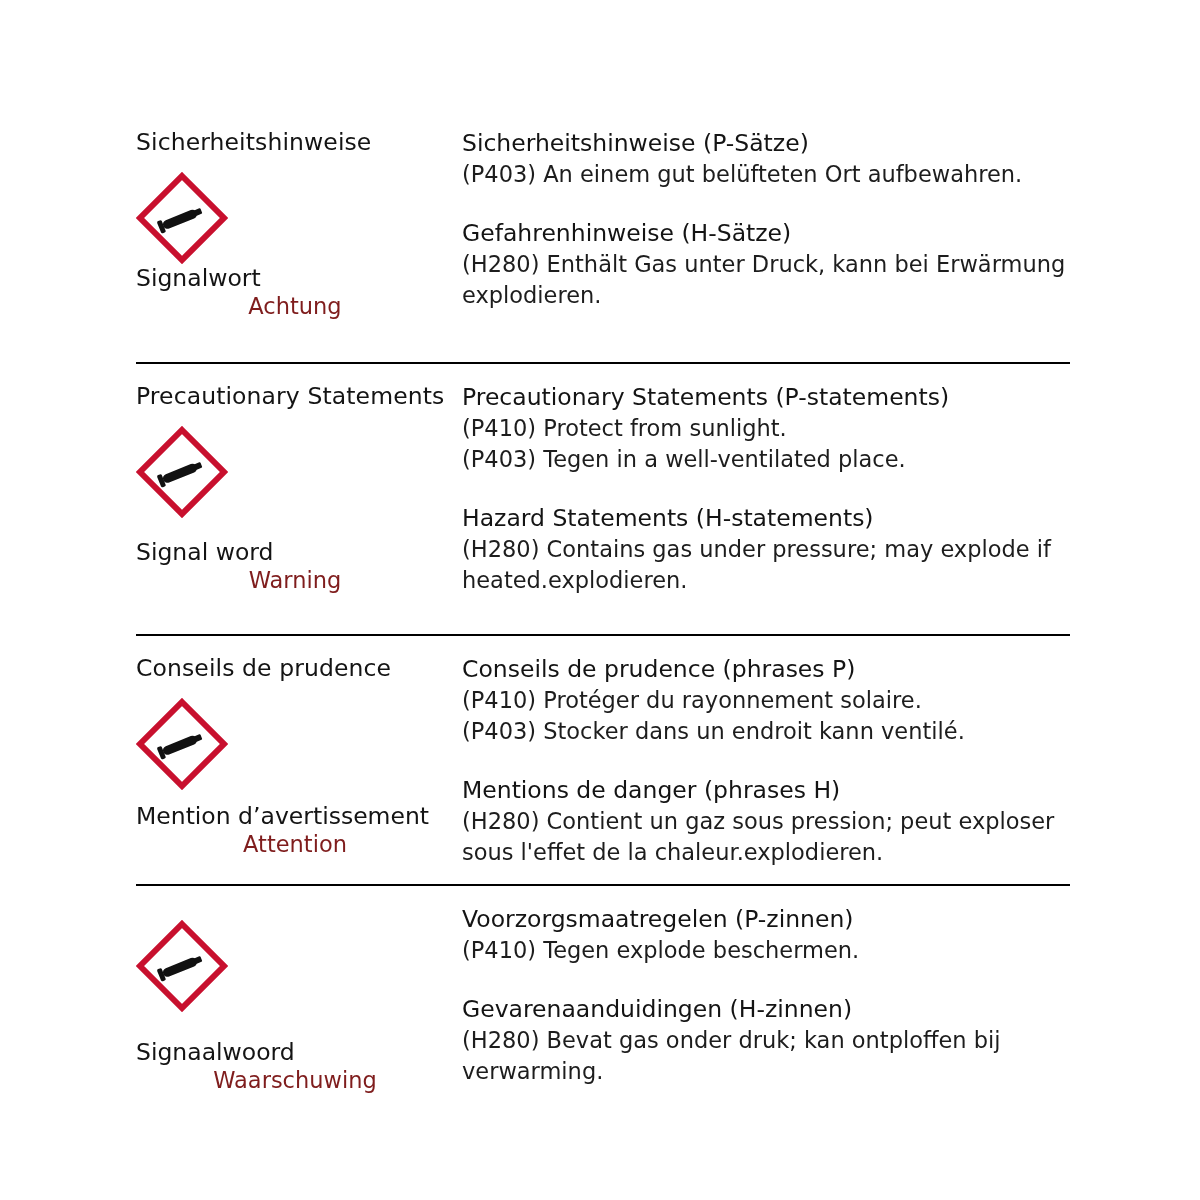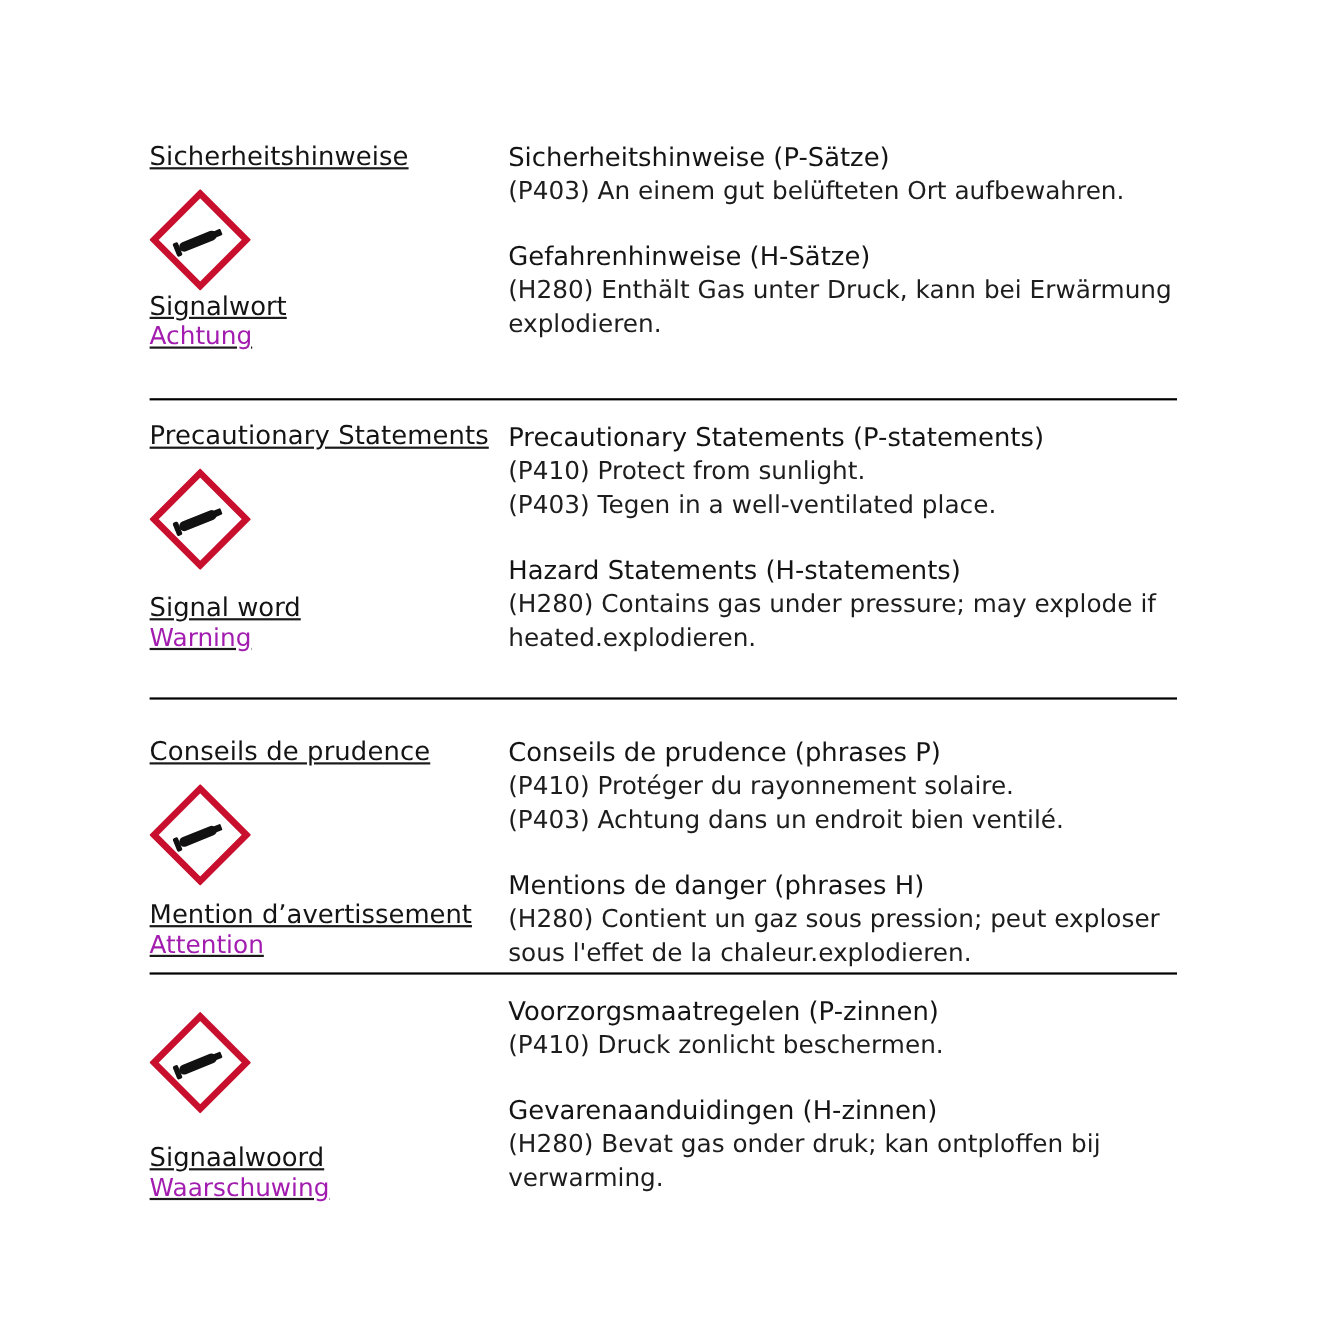--- a/index.html
+++ b/index.html
@@ -25,30 +25,29 @@
     display: flex;
     flex-direction: row;
     align-items: flex-start;
     box-sizing: border-box;
   }
   .block + .block {
     border-top: 2px solid #000000;
   }
   .block-de { height: 244px; padding-top: 10px; }
   .block-en { height: 272px; padding-top: 18px; }
-  .block-fr { height: 250px; padding-top: 33px; }
+  .block-fr { height: 250px; padding-top: 18px; }
   .block-nl { height: 248px; padding-top: 18px; }
 
   .col-left {
     width: 326px;
     flex: 0 0 326px;
     position: relative;
     box-sizing: border-box;
     padding-right: 8px;
-    text-decoration: underline;
   }
   .col-right {
     flex: 1 1 auto;
     box-sizing: border-box;
     padding-left: 0px;
   }
 
   .heading-left {
     font-size: 23.5px;
     line-height: 28px;
@@ -58,22 +57,23 @@
   }
   .signal-label {
     font-size: 23.5px;
     line-height: 28px;
     color: #141414;
     white-space: nowrap;
   }
   .signal-value {
     font-size: 22.5px;
     line-height: 28px;
-    color: #a21caf;
+    color: #7f1d1d;
     white-space: nowrap;
+    text-align: center;
   }
 
   .pictogram {
     margin-top: 16px;
     width: 92px;
     height: 92px;
   }
   .sig-wrap-de { }
   .sig-wrap-en { margin-top: 20px; }
   .sig-wrap-fr { margin-top: 12px; }
@@ -169,21 +169,21 @@
         </svg>
       </div>
       <div class="sig-wrap-fr">
         <div class="signal-label">Mention d’avertissement</div>
         <div class="signal-value">Attention</div>
       </div>
     </div>
     <div class="col-right">
       <div class="r-title">Conseils de prudence (phrases P)</div>
       <div class="r-line">(P410) Protéger du rayonnement solaire.</div>
-      <div class="r-line">(P403) Achtung dans un endroit bien ventilé.</div>
+      <div class="r-line">(P403) Stocker dans un endroit kann ventilé.</div>
       <div class="r-group2">
         <div class="r-title">Mentions de danger (phrases H)</div>
         <div class="r-line">(H280) Contient un gaz sous pression; peut exploser</div>
         <div class="r-line">sous l'effet de la chaleur.explodieren.</div>
       </div>
     </div>
   </div>
 
   <div class="block block-nl">
     <div class="col-left">
@@ -197,21 +197,21 @@
           </g>
         </svg>
       </div>
       <div class="sig-wrap-nl">
         <div class="signal-label">Signaalwoord</div>
         <div class="signal-value">Waarschuwing</div>
       </div>
     </div>
     <div class="col-right">
       <div class="r-title">Voorzorgsmaatregelen (P-zinnen)</div>
-      <div class="r-line">(P410) Druck zonlicht beschermen.</div>
+      <div class="r-line">(P410) Tegen explode beschermen.</div>
       <div class="r-group2">
         <div class="r-title">Gevarenaanduidingen (H-zinnen)</div>
         <div class="r-line">(H280) Bevat gas onder druk; kan ontploffen bij</div>
         <div class="r-line">verwarming.</div>
       </div>
     </div>
   </div>
 
 </div>
 

